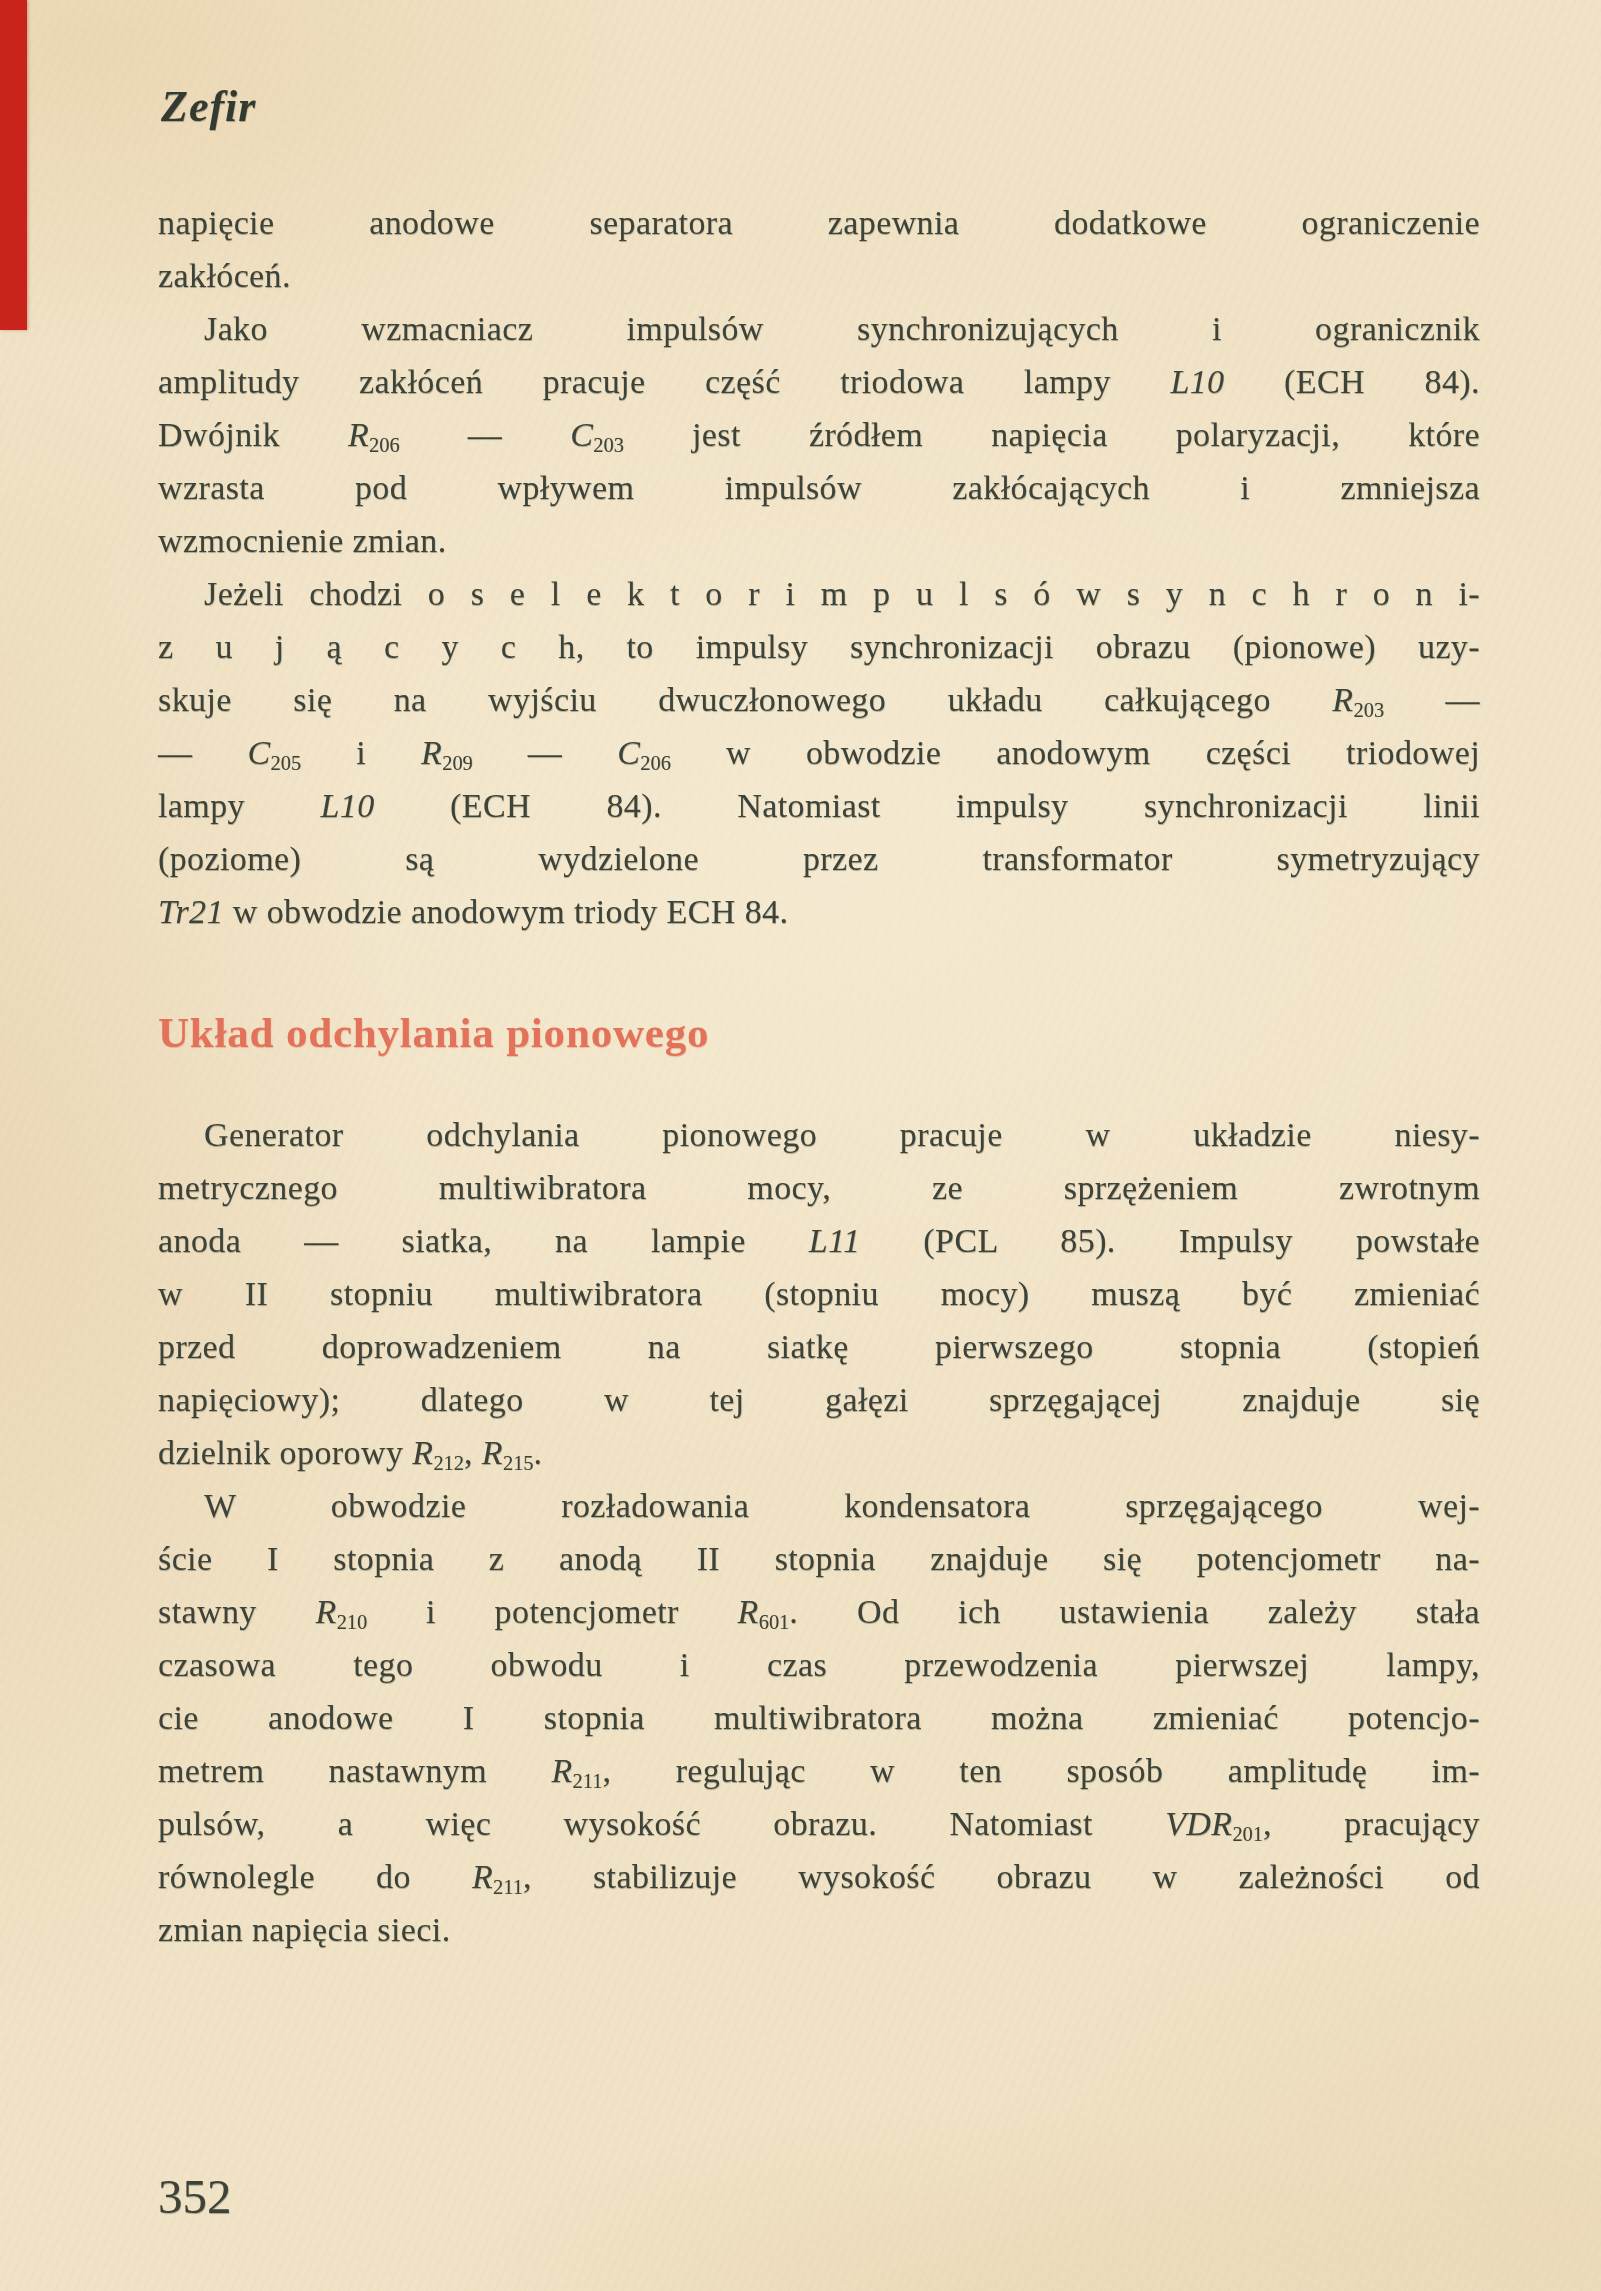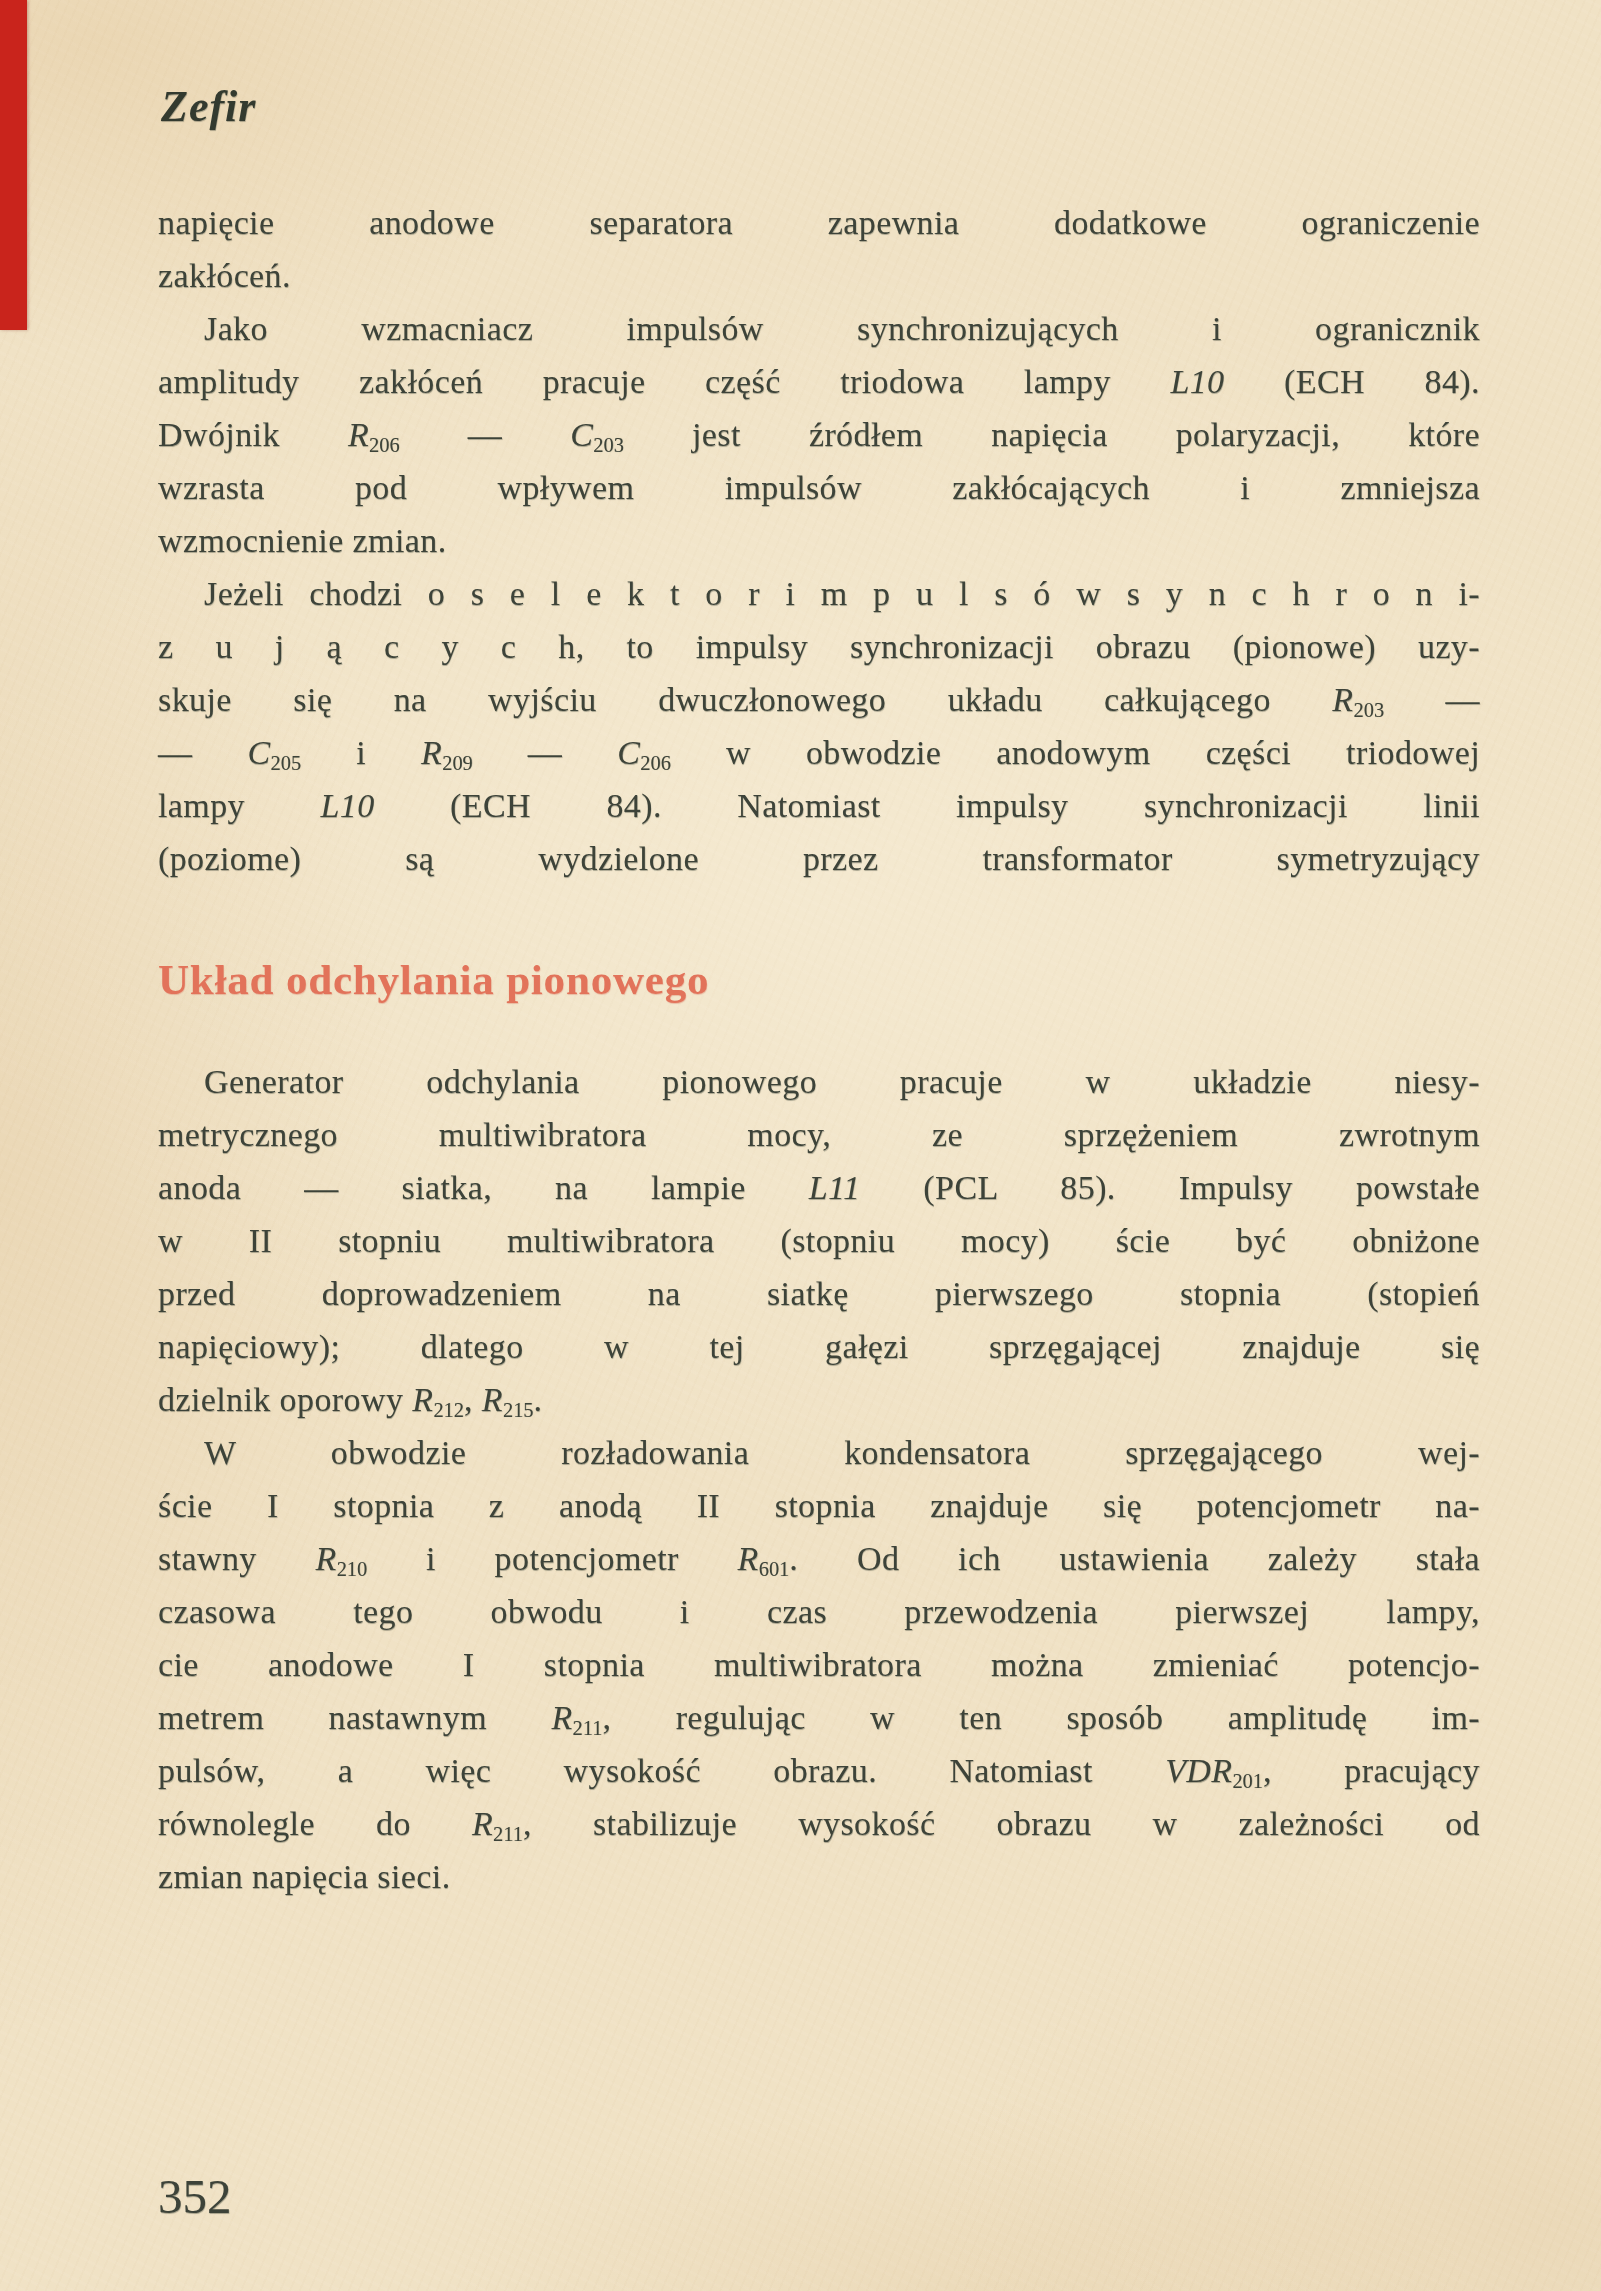--- a/index.html
+++ b/index.html
@@ -79,25 +79,26 @@
       <div class="text-line justify">amplitudy zakłóceń pracuje część triodowa lampy <i>L10</i> (ECH 84).</div>
       <div class="text-line justify">Dwójnik <i>R</i><sub>206</sub> — <i>C</i><sub>203</sub> jest źródłem napięcia polaryzacji, które</div>
       <div class="text-line justify">wzrasta pod wpływem impulsów zakłócających i zmniejsza</div>
       <div class="text-line">wzmocnienie zmian.</div>
       <div class="text-line justify indent">Jeżeli chodzi o s e l e k t o r i m p u l s ó w s y n c h r o n i-</div>
       <div class="text-line justify">z u j ą c y c h, to impulsy synchronizacji obrazu (pionowe) uzy-</div>
       <div class="text-line justify">skuje się na wyjściu dwuczłonowego układu całkującego <i>R</i><sub>203</sub> —</div>
       <div class="text-line justify">— <i>C</i><sub>205</sub> i <i>R</i><sub>209</sub> — <i>C</i><sub>206</sub> w obwodzie anodowym części triodowej</div>
       <div class="text-line justify">lampy <i>L10</i> (ECH 84). Natomiast impulsy synchronizacji linii</div>
       <div class="text-line justify">(poziome) są wydzielone przez transformator symetryzujący</div>
+      <div class="text-line"><i>Tr21</i> w obwodzie anodowym triody ECH 84.</div>
       <div class="section-heading">Układ odchylania pionowego</div>
       <div class="text-line justify indent">Generator odchylania pionowego pracuje w układzie niesy-</div>
       <div class="text-line justify">metrycznego multiwibratora mocy, ze sprzężeniem zwrotnym</div>
       <div class="text-line justify">anoda — siatka, na lampie <i>L11</i> (PCL 85). Impulsy powstałe</div>
-      <div class="text-line justify">w II stopniu multiwibratora (stopniu mocy) ście być obniżone</div>
+      <div class="text-line justify">w II stopniu multiwibratora (stopniu mocy) muszą być zmieniać</div>
       <div class="text-line justify">przed doprowadzeniem na siatkę pierwszego stopnia (stopień</div>
       <div class="text-line justify">napięciowy); dlatego w tej gałęzi sprzęgającej znajduje się</div>
       <div class="text-line">dzielnik oporowy <i>R</i><sub>212</sub>, <i>R</i><sub>215</sub>.</div>
       <div class="text-line justify indent">W obwodzie rozładowania kondensatora sprzęgającego wej-</div>
       <div class="text-line justify">ście I stopnia z anodą II stopnia znajduje się potencjometr na-</div>
       <div class="text-line justify">stawny <i>R</i><sub>210</sub> i potencjometr <i>R</i><sub>601</sub>. Od ich ustawienia zależy stała</div>
       <div class="text-line justify">czasowa tego obwodu i czas przewodzenia pierwszej lampy,</div>
       <div class="text-line justify">cie anodowe I stopnia multiwibratora można zmieniać potencjo-</div>
       <div class="text-line justify">metrem nastawnym <i>R</i><sub>211</sub>, regulując w ten sposób amplitudę im-</div>
       <div class="text-line justify">pulsów, a więc wysokość obrazu. Natomiast <i>VDR</i><sub>201</sub>, pracujący</div>

